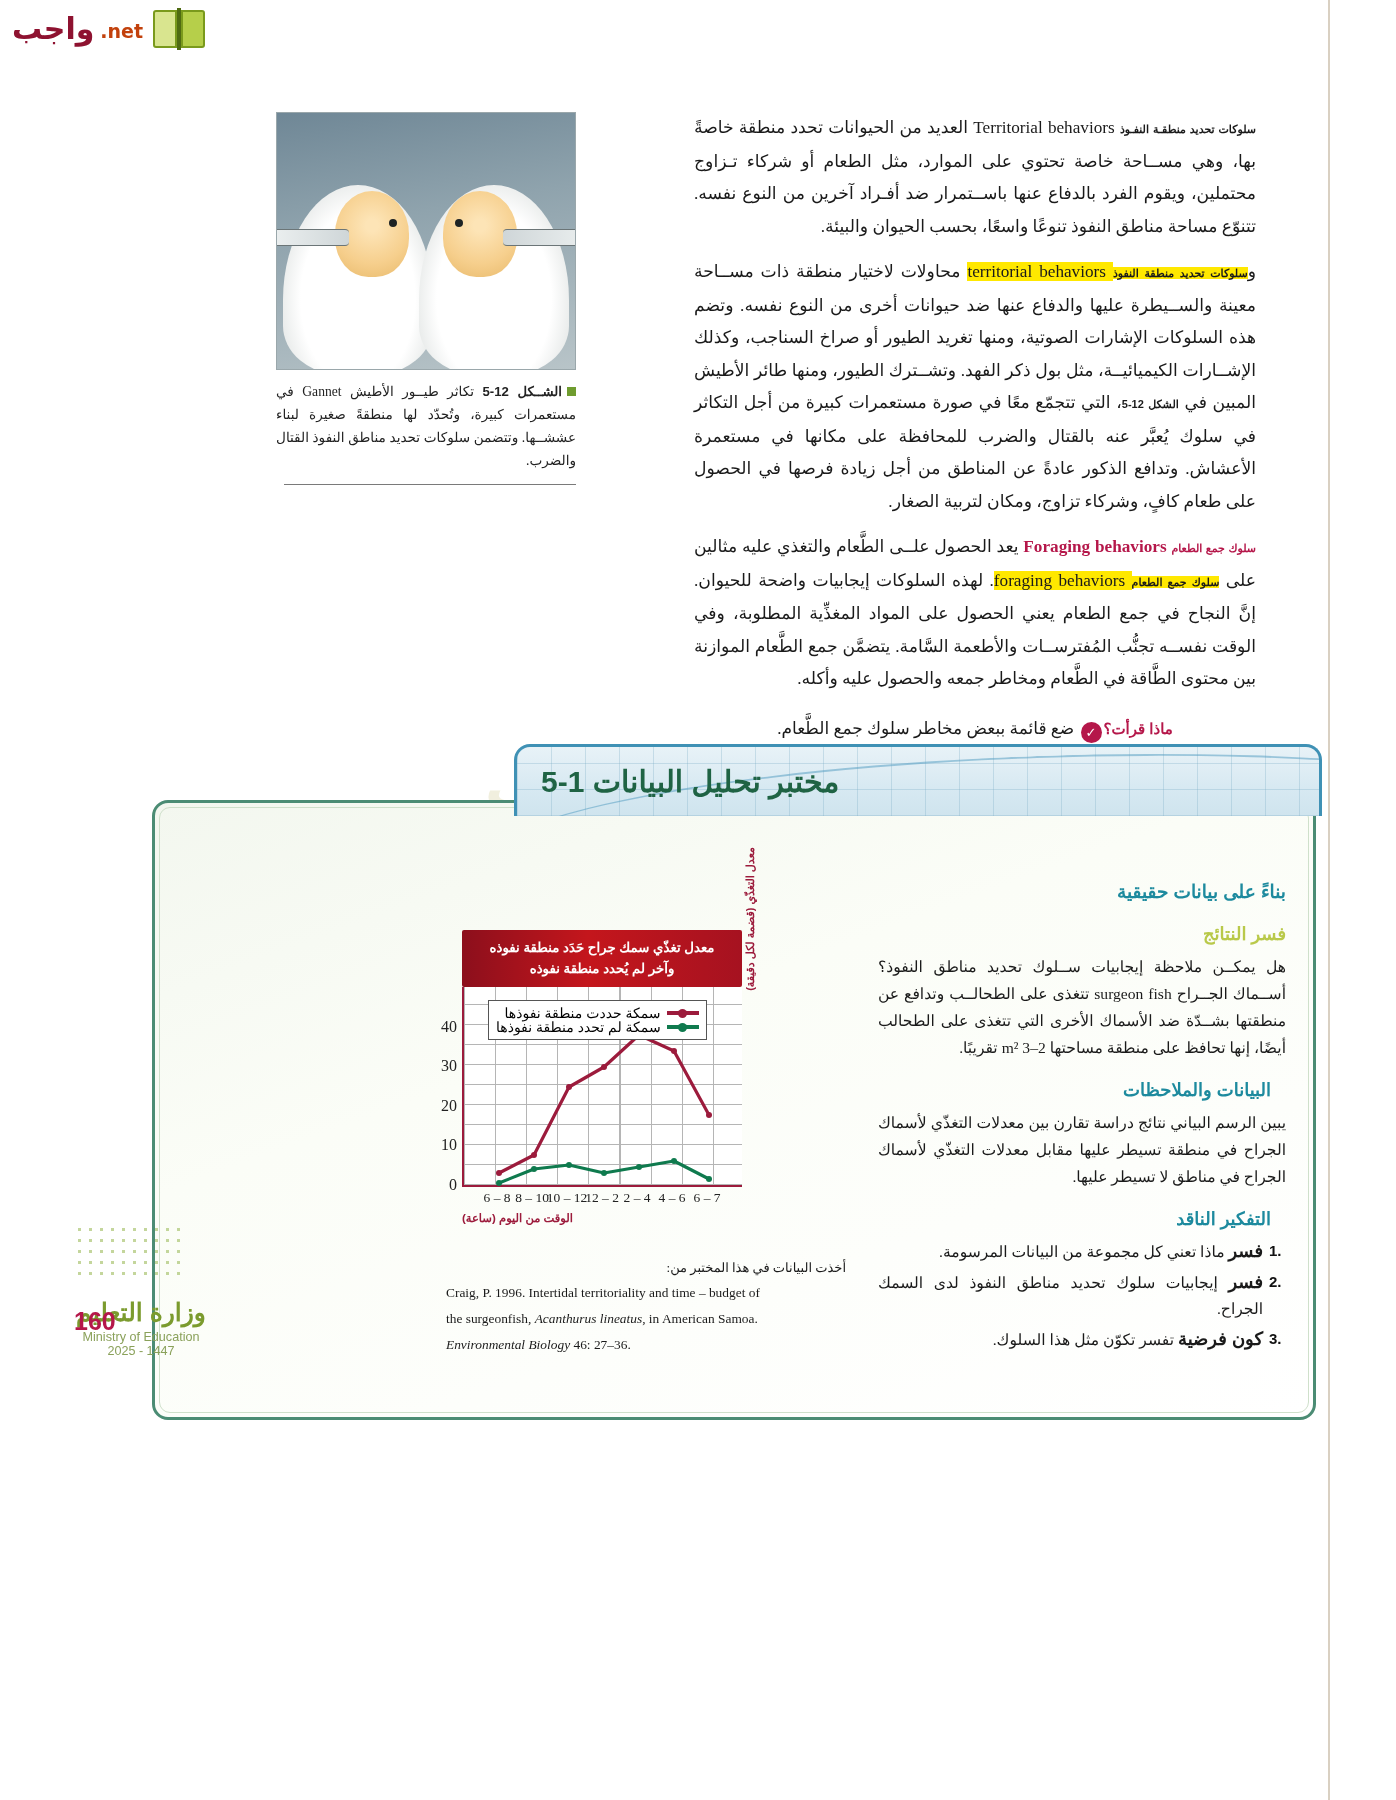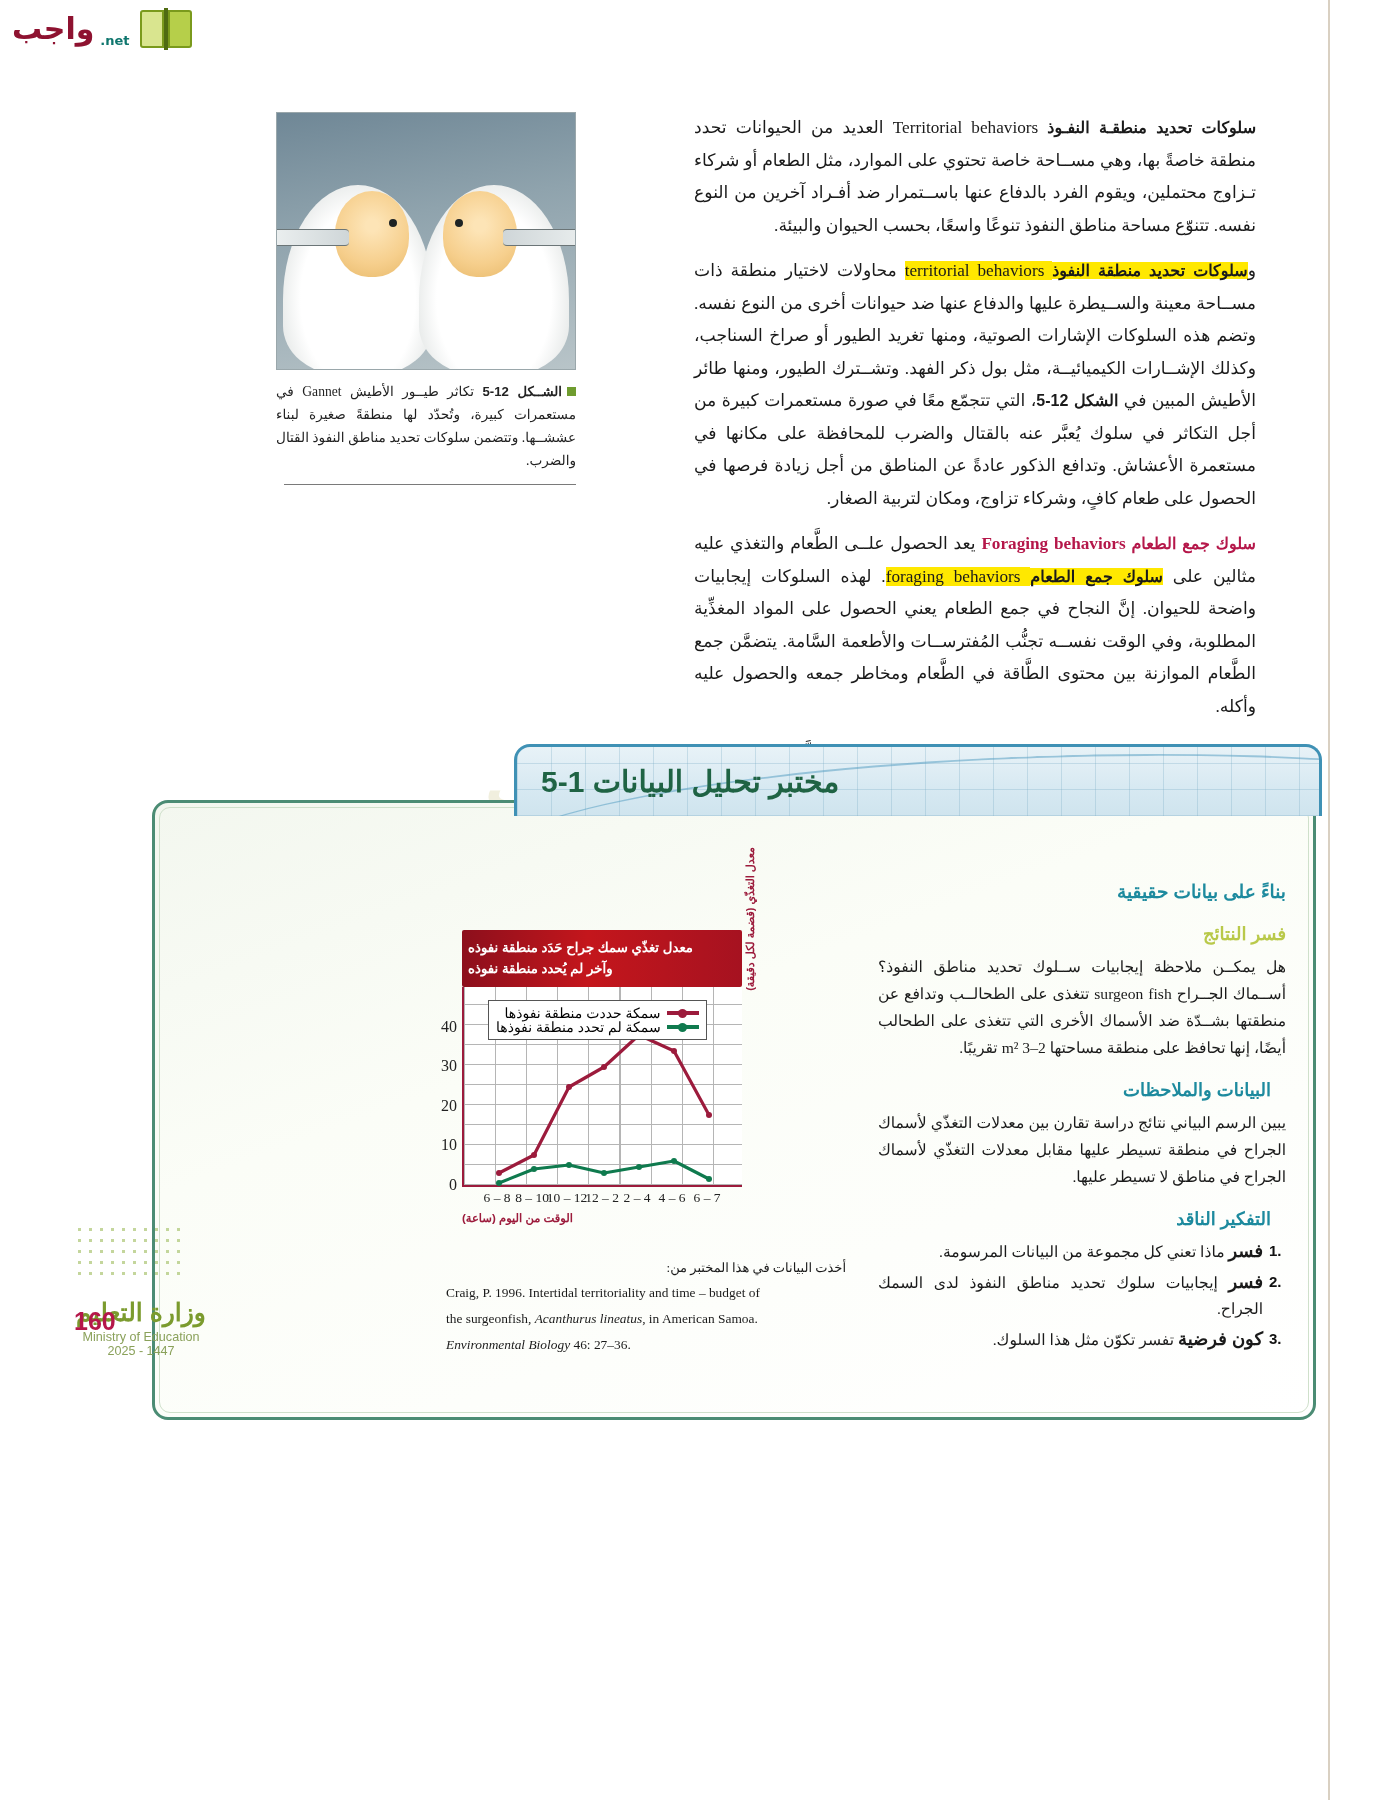--- a/index.html
+++ b/index.html
@@ -21,22 +21,22 @@
     position: absolute; top: 6px; right: auto; left: 12px;
     display: flex; align-items: center; gap: 10px; direction: ltr;
   }
   .brand-word {
     font-family: "DejaVu Sans", sans-serif;
     font-weight: bold; font-size: 30px; color: #8e1230;
     letter-spacing: -1px;
   }
   .brand-net {
     font-family: "DejaVu Sans", sans-serif;
-    font-size: 13px; color: #0f766e; font-weight: bold;
-    align-self: flex-end; margin-bottom: 2px; margin-left: -4px;
+    font-size: 19px; color: #c2410c; font-weight: bold;
+    align-self: flex-end; margin-bottom: 8px; margin-left: -4px;
   }
   .book-icon {
     width: 52px; height: 44px; position: relative;
   }
   .book-icon .lf, .book-icon .rf {
     position: absolute; top: 4px; width: 24px; height: 38px;
     border: 2px solid #7a9a1c; background: #d9e58f;
   }
   .book-icon .lf { left: 0; border-radius: 3px 0 0 3px; }
   .book-icon .rf { right: 0; border-radius: 0 3px 3px 0; background:#b6cf4a; }
@@ -56,21 +56,21 @@
     position: absolute;
     top: 112px; right: 140px;
     width: 562px;
     text-align: justify;
     direction: rtl;
     font-size: 17.2px;
     line-height: 32.5px;
     color: #1a1a1a;
   }
   .textcol p { margin-bottom: 13px; }
-  .term-bold { font-family: "Liberation Sans", sans-serif; font-weight: bold; font-size: 16px; letter-spacing: -0.4px;}
+  .term-bold { font-family: "Liberation Sans", sans-serif; font-weight: bold; font-size: 11px; letter-spacing: -0.4px;}
   .term-red { color: #b5174a; font-weight: bold; }
   .en { font-family: "Liberation Serif", serif; direction: ltr; unicode-bidi: embed; }
   .en-bold { font-family: "Liberation Serif", serif; font-weight: bold; direction: ltr; unicode-bidi: embed; color:#b5174a;}
   .hl { background: #ffe800; }
 
   
   .readcheck {
     margin-top: 18px;
     text-align: center;
     font-size: 17px;
@@ -219,21 +219,21 @@
   .b { font-family: "Liberation Sans", sans-serif; font-weight: bold; font-size: 18px;}
 
   
   .chart-wrap {
     position: absolute; top: 130px; right: 470px;
     width: 396px;
   }
   .chart-title {
     width: 280px; margin-right: 104px;
     background: linear-gradient(90deg,#8c0f1c 0%, #c4161c 45%, #a61220 100%);
-    color: #fff; text-align: left;
+    color: #fff; text-align: center;
     font-family: "Liberation Sans", sans-serif;
     font-weight: bold; font-size: 13.3px; line-height: 21px;
     padding: 7px 6px 8px; direction: rtl;
     border-radius: 2px;
   }
   .plot-area {
     position: relative;
     margin-right: 104px;
     width: 280px; height: 200px;
     background: #fff;

